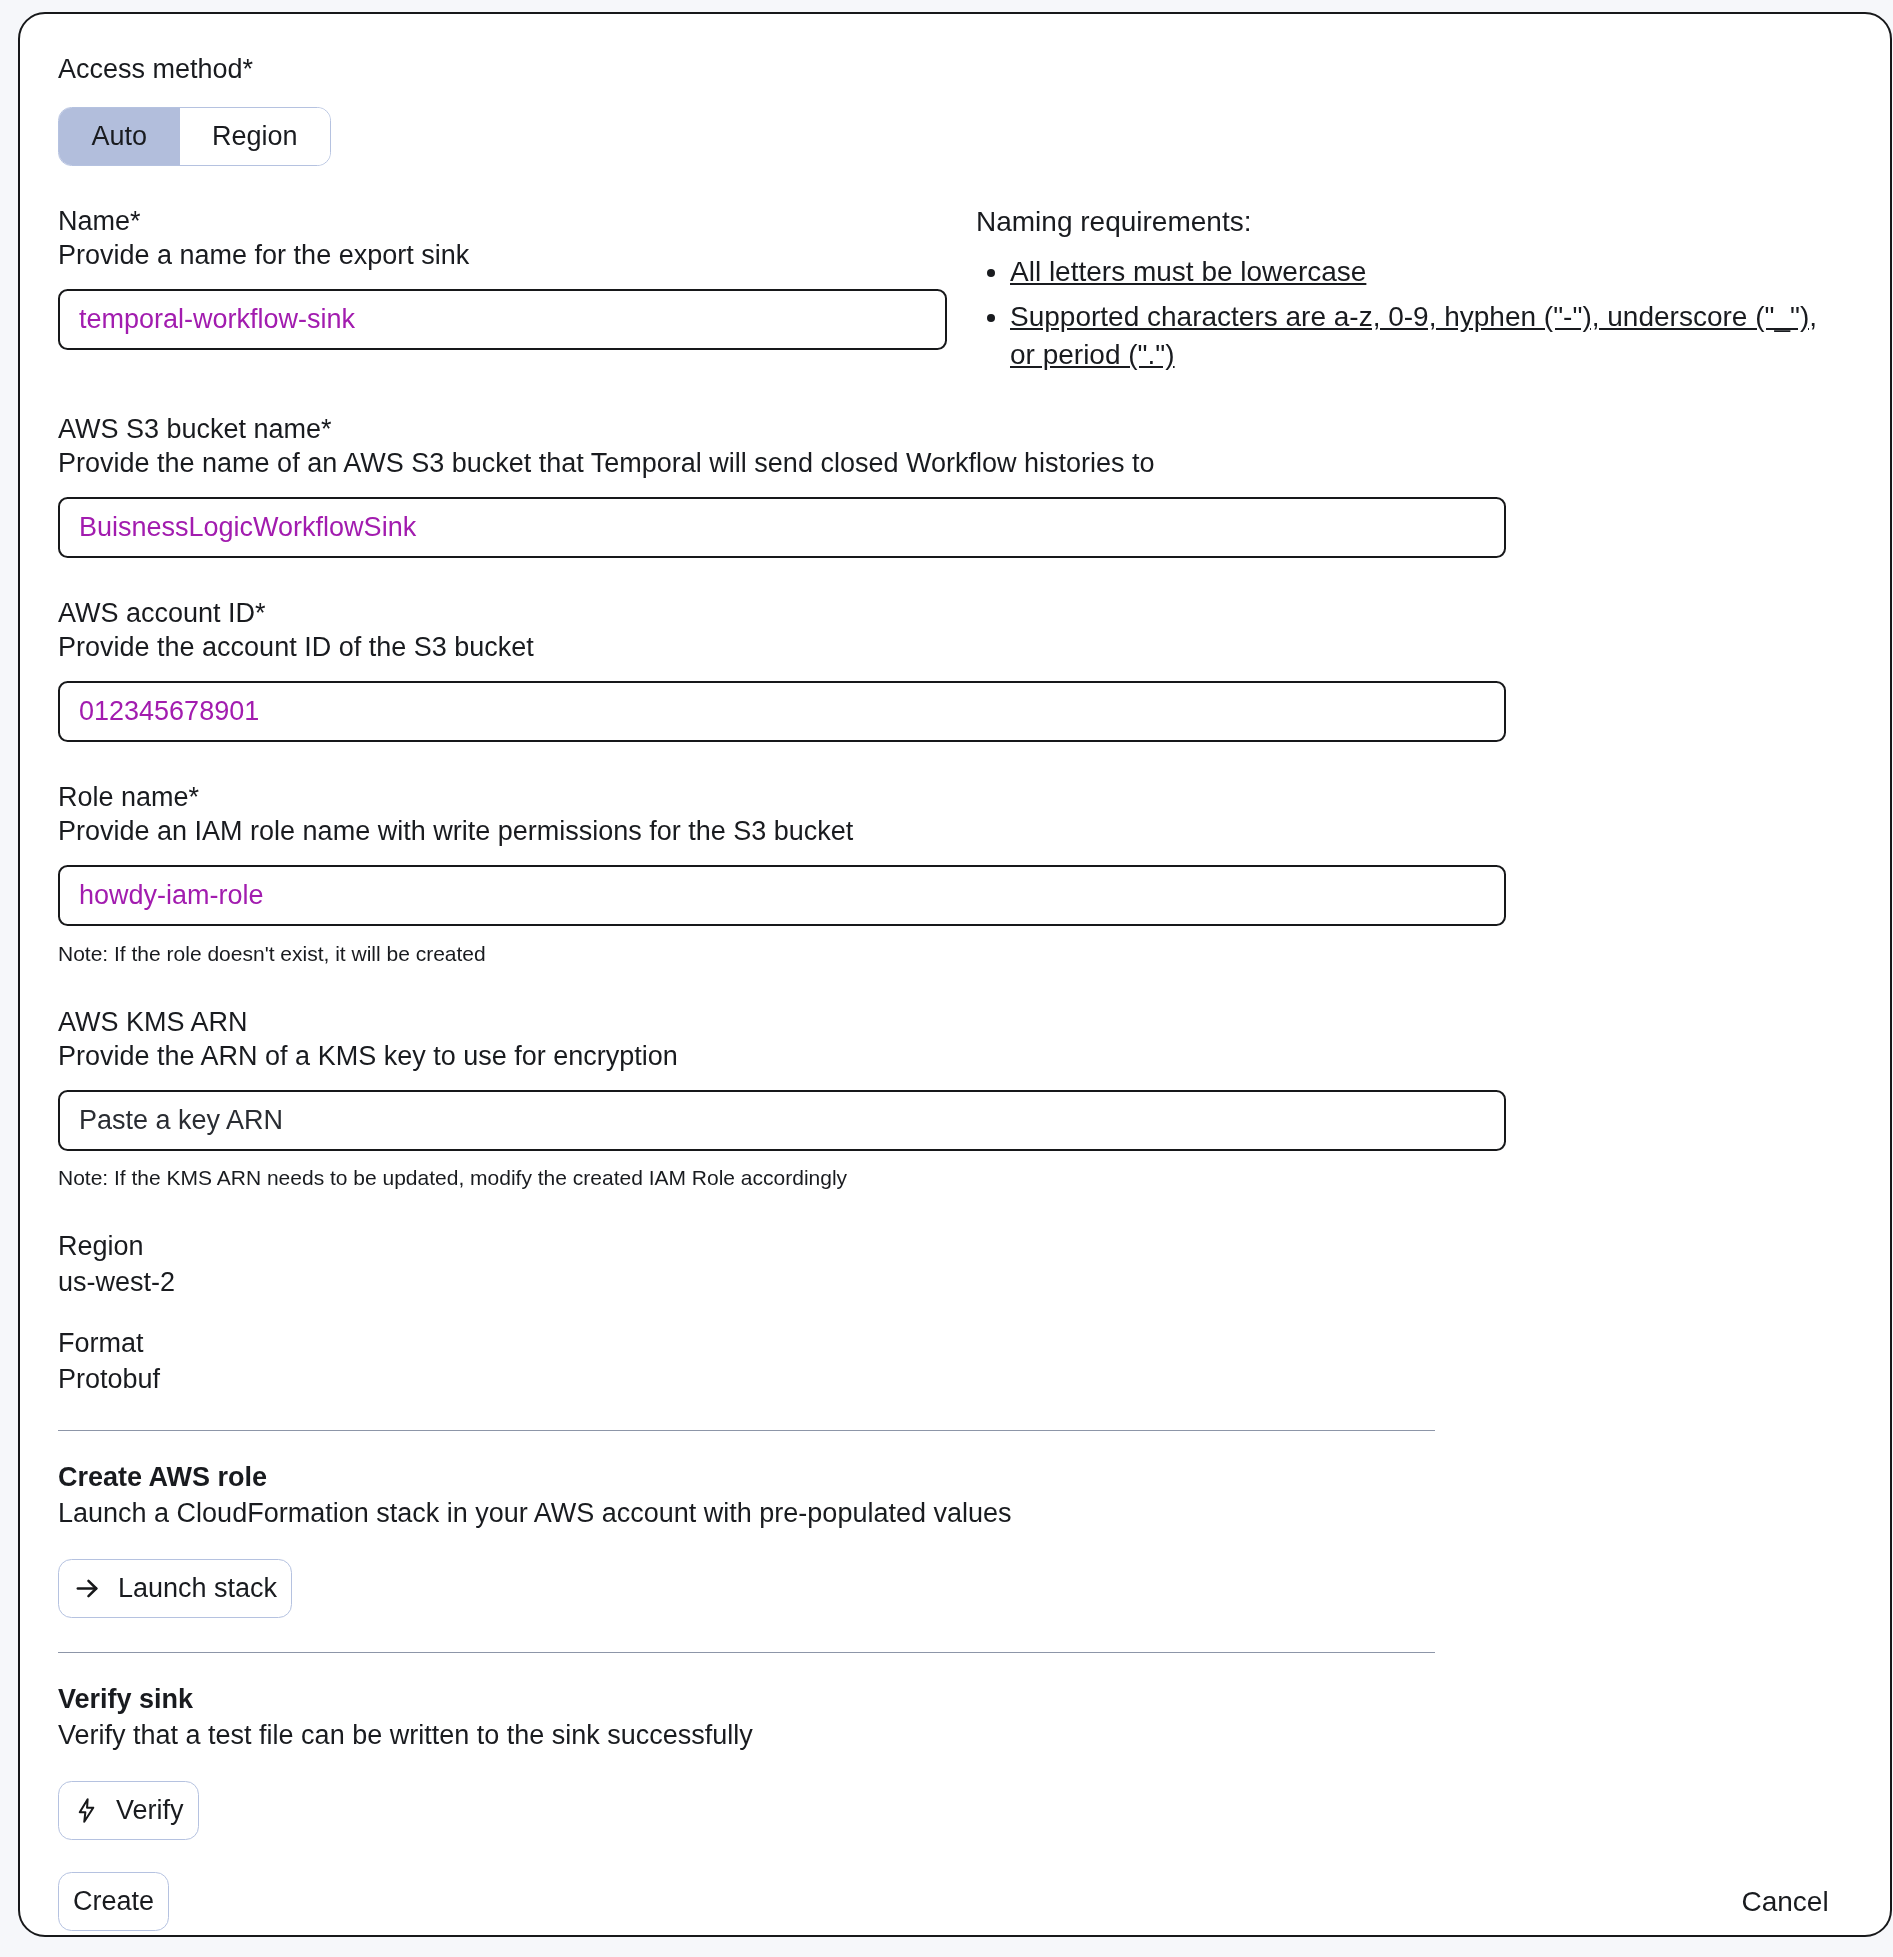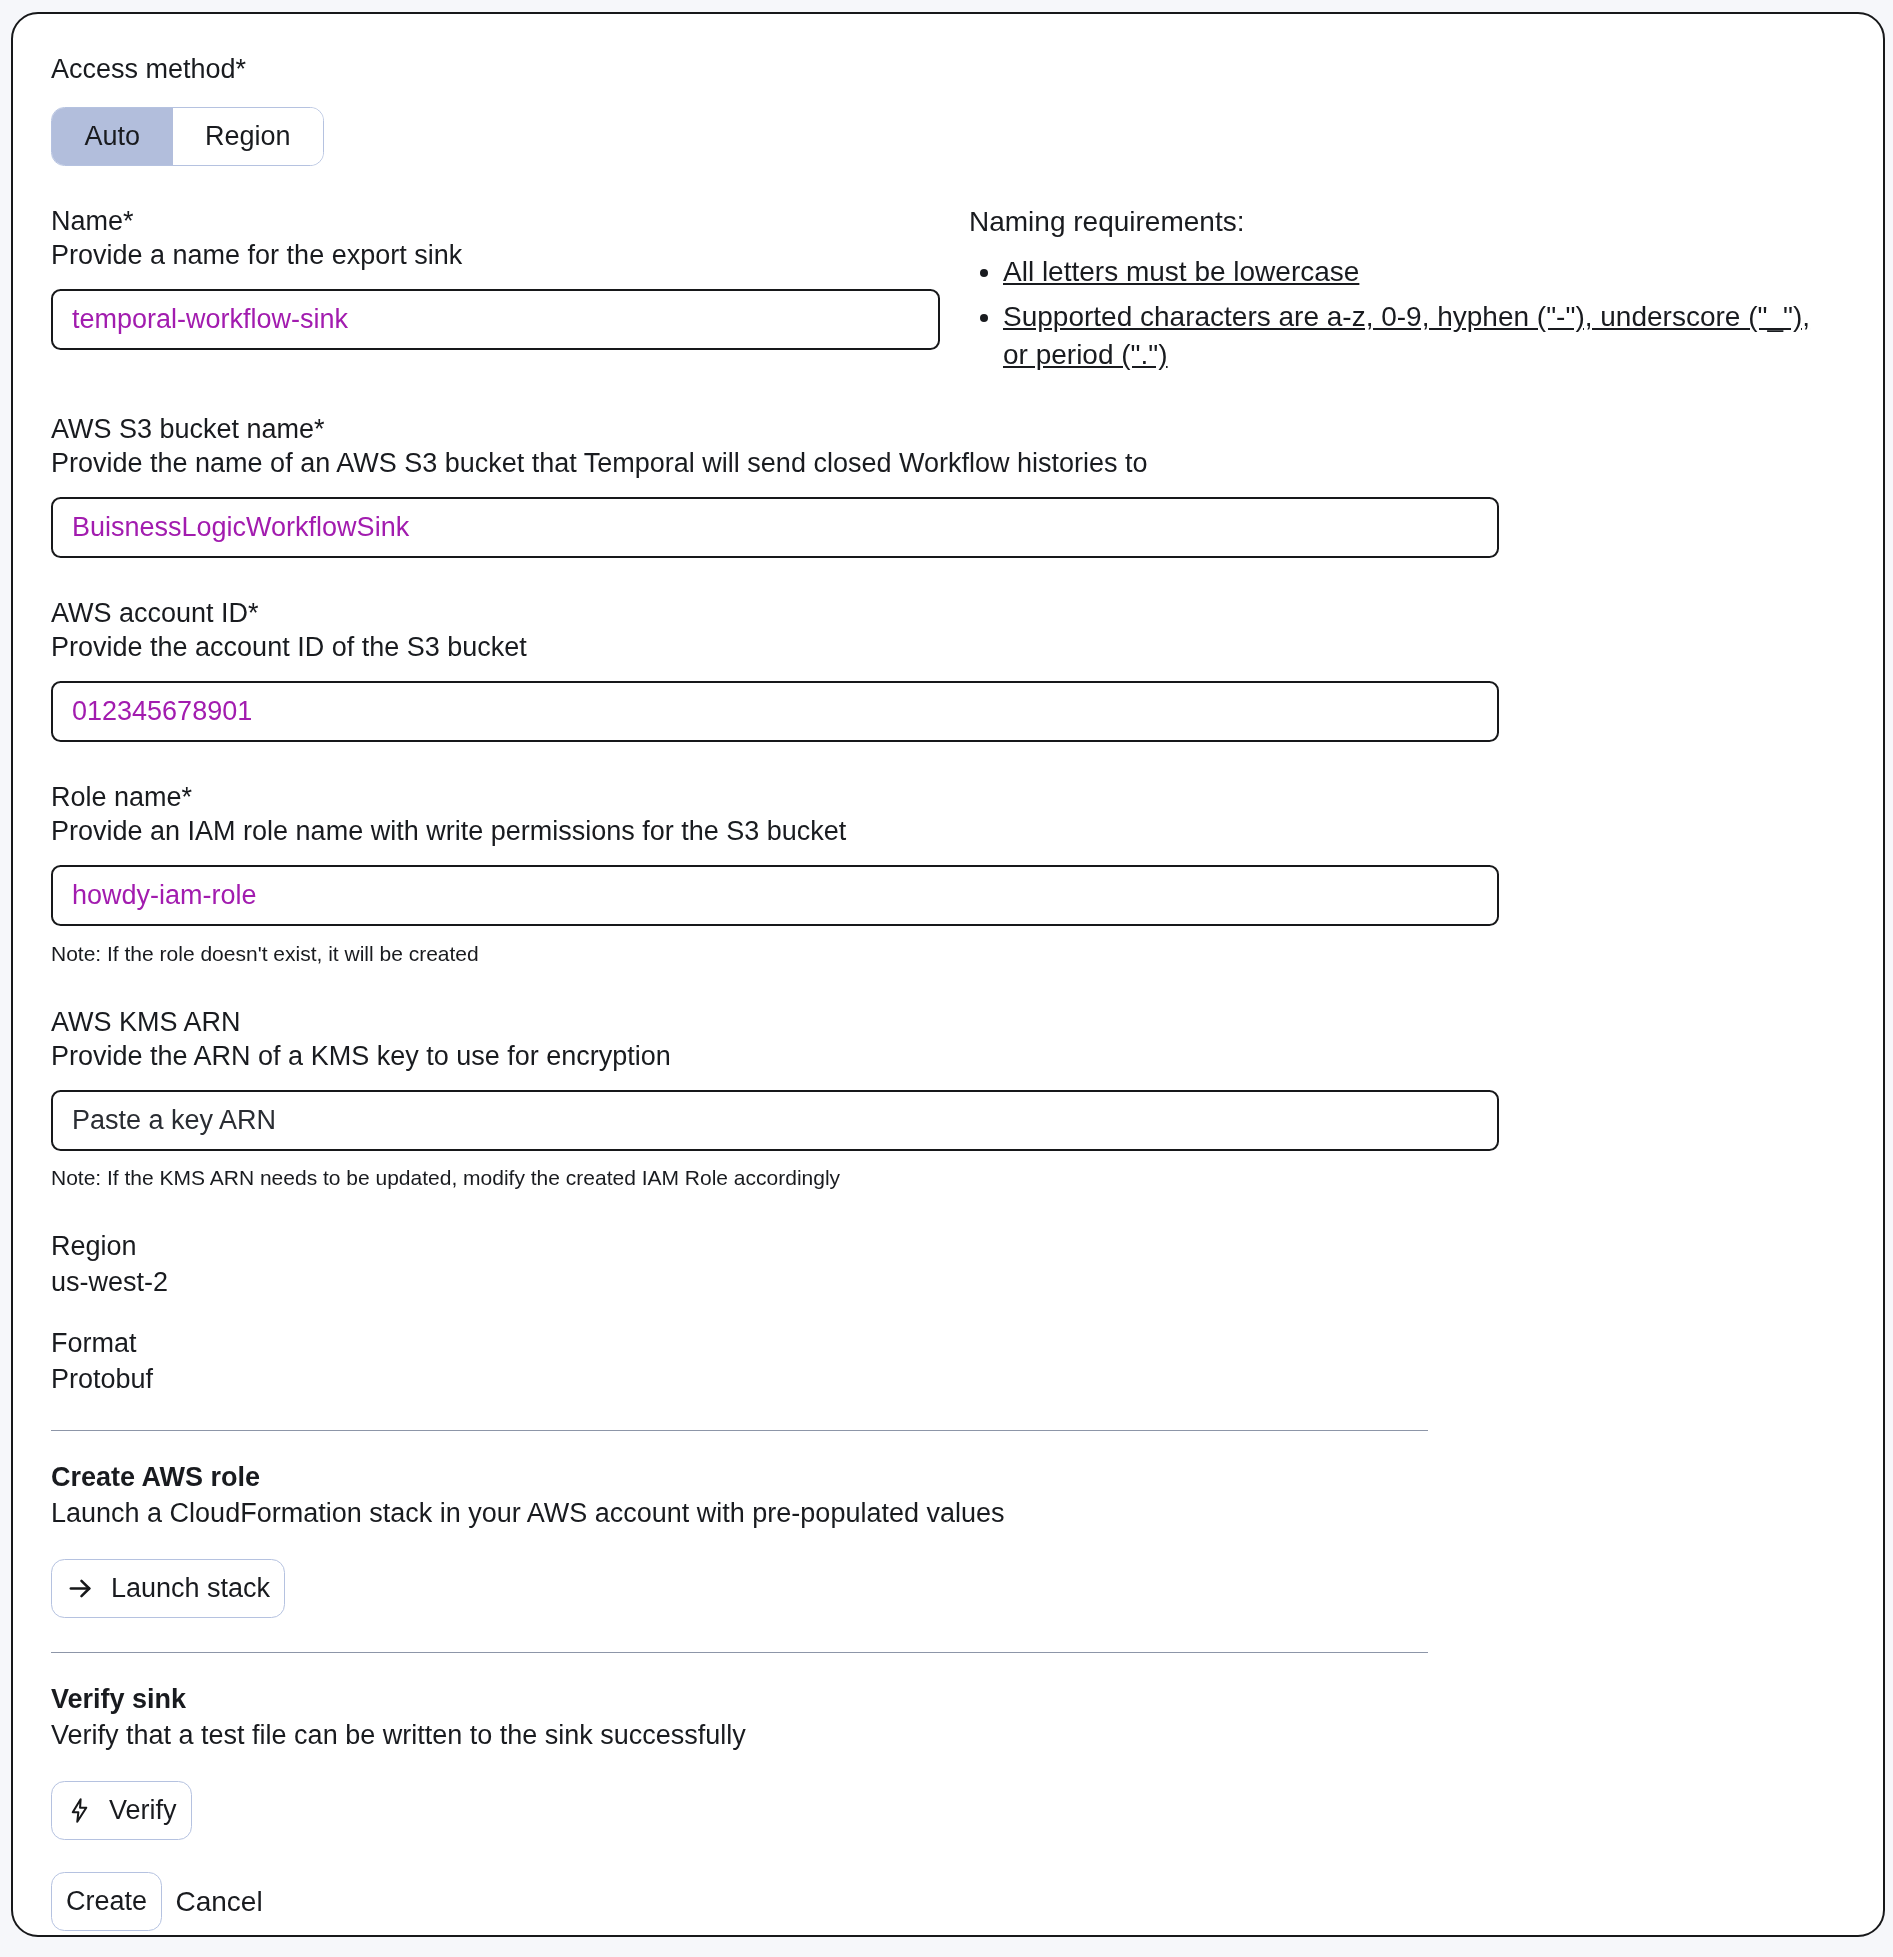--- a/index.html
+++ b/index.html
@@ -4,21 +4,21 @@
 <style>
   * { box-sizing: border-box; margin: 0; padding: 0; }
   html, body {
     width: 1894px; height: 1958px;
     background: #f6f7fa;
     font-family: "Liberation Sans", "DejaVu Sans", sans-serif;
     color: #191b1f;
   }
   .card {
     position: absolute;
-    left: 11px; top: 11.5px;
+    left: 18px; top: 11.5px;
     width: 1874px; height: 1925px;
     background: #ffffff;
     border: 2.9px solid #17181a;
     border-radius: 27px;
     padding: 38px 48px 38px 38px;
     overflow: hidden;
   }
   .label { font-size: 27px; line-height: 34px; font-weight: 400; }
   .desc  { font-size: 27px; line-height: 34px; font-weight: 400; }
   .note  { font-size: 21px; line-height: 27px; margin-top: 13.4px; }
@@ -87,21 +87,21 @@
     border-radius: 13.4px;
     background: #ffffff;
     font-size: 27px;
     font-family: "Liberation Sans", "DejaVu Sans", sans-serif;
     color: #191b1f;
     cursor: pointer;
   }
   .btn svg { display: block; }
 
   .footer-row {
-    display: flex; align-items: center; 
+    display: flex; align-items: center; justify-content: space-between;
     margin-top: 32.5px;
   }
   .footer-row .btn { margin-top: 0; }
   .cancel-link {
     font-size: 28px;
     color: #191b1f;
     background: none; border: none; cursor: pointer;
     font-family: "Liberation Sans", "DejaVu Sans", sans-serif;
     padding: 0 13.4px;
   }

